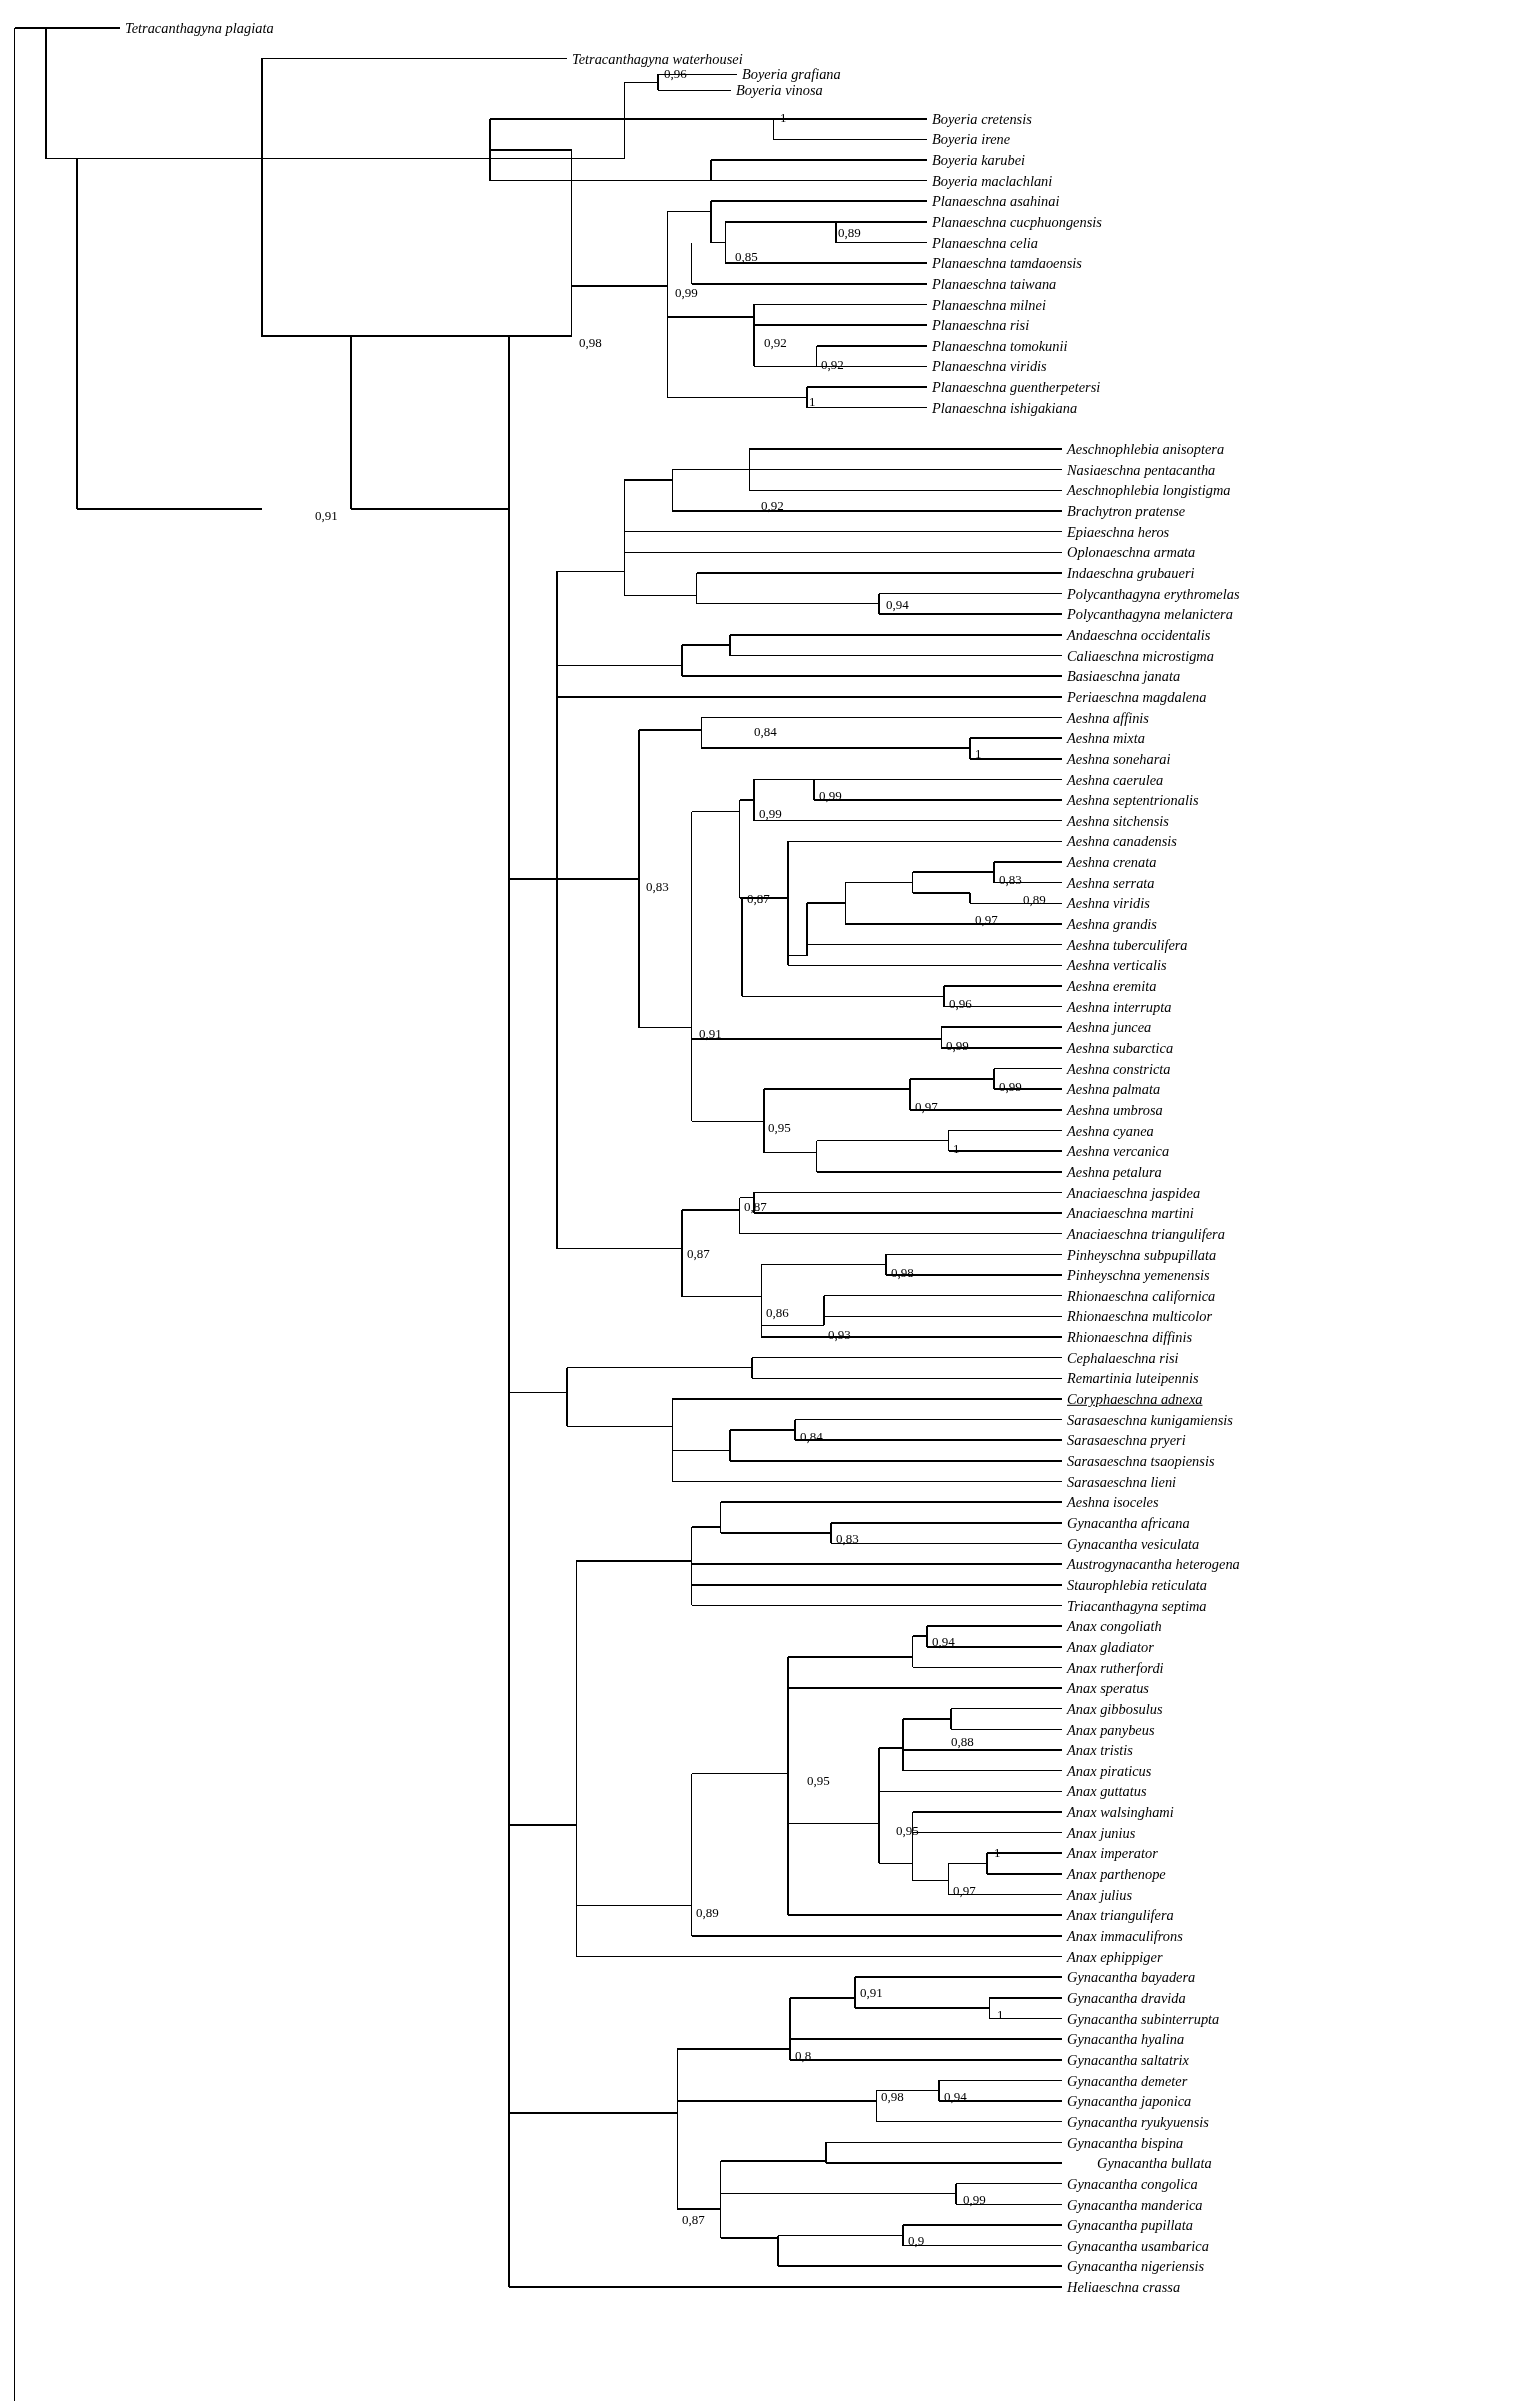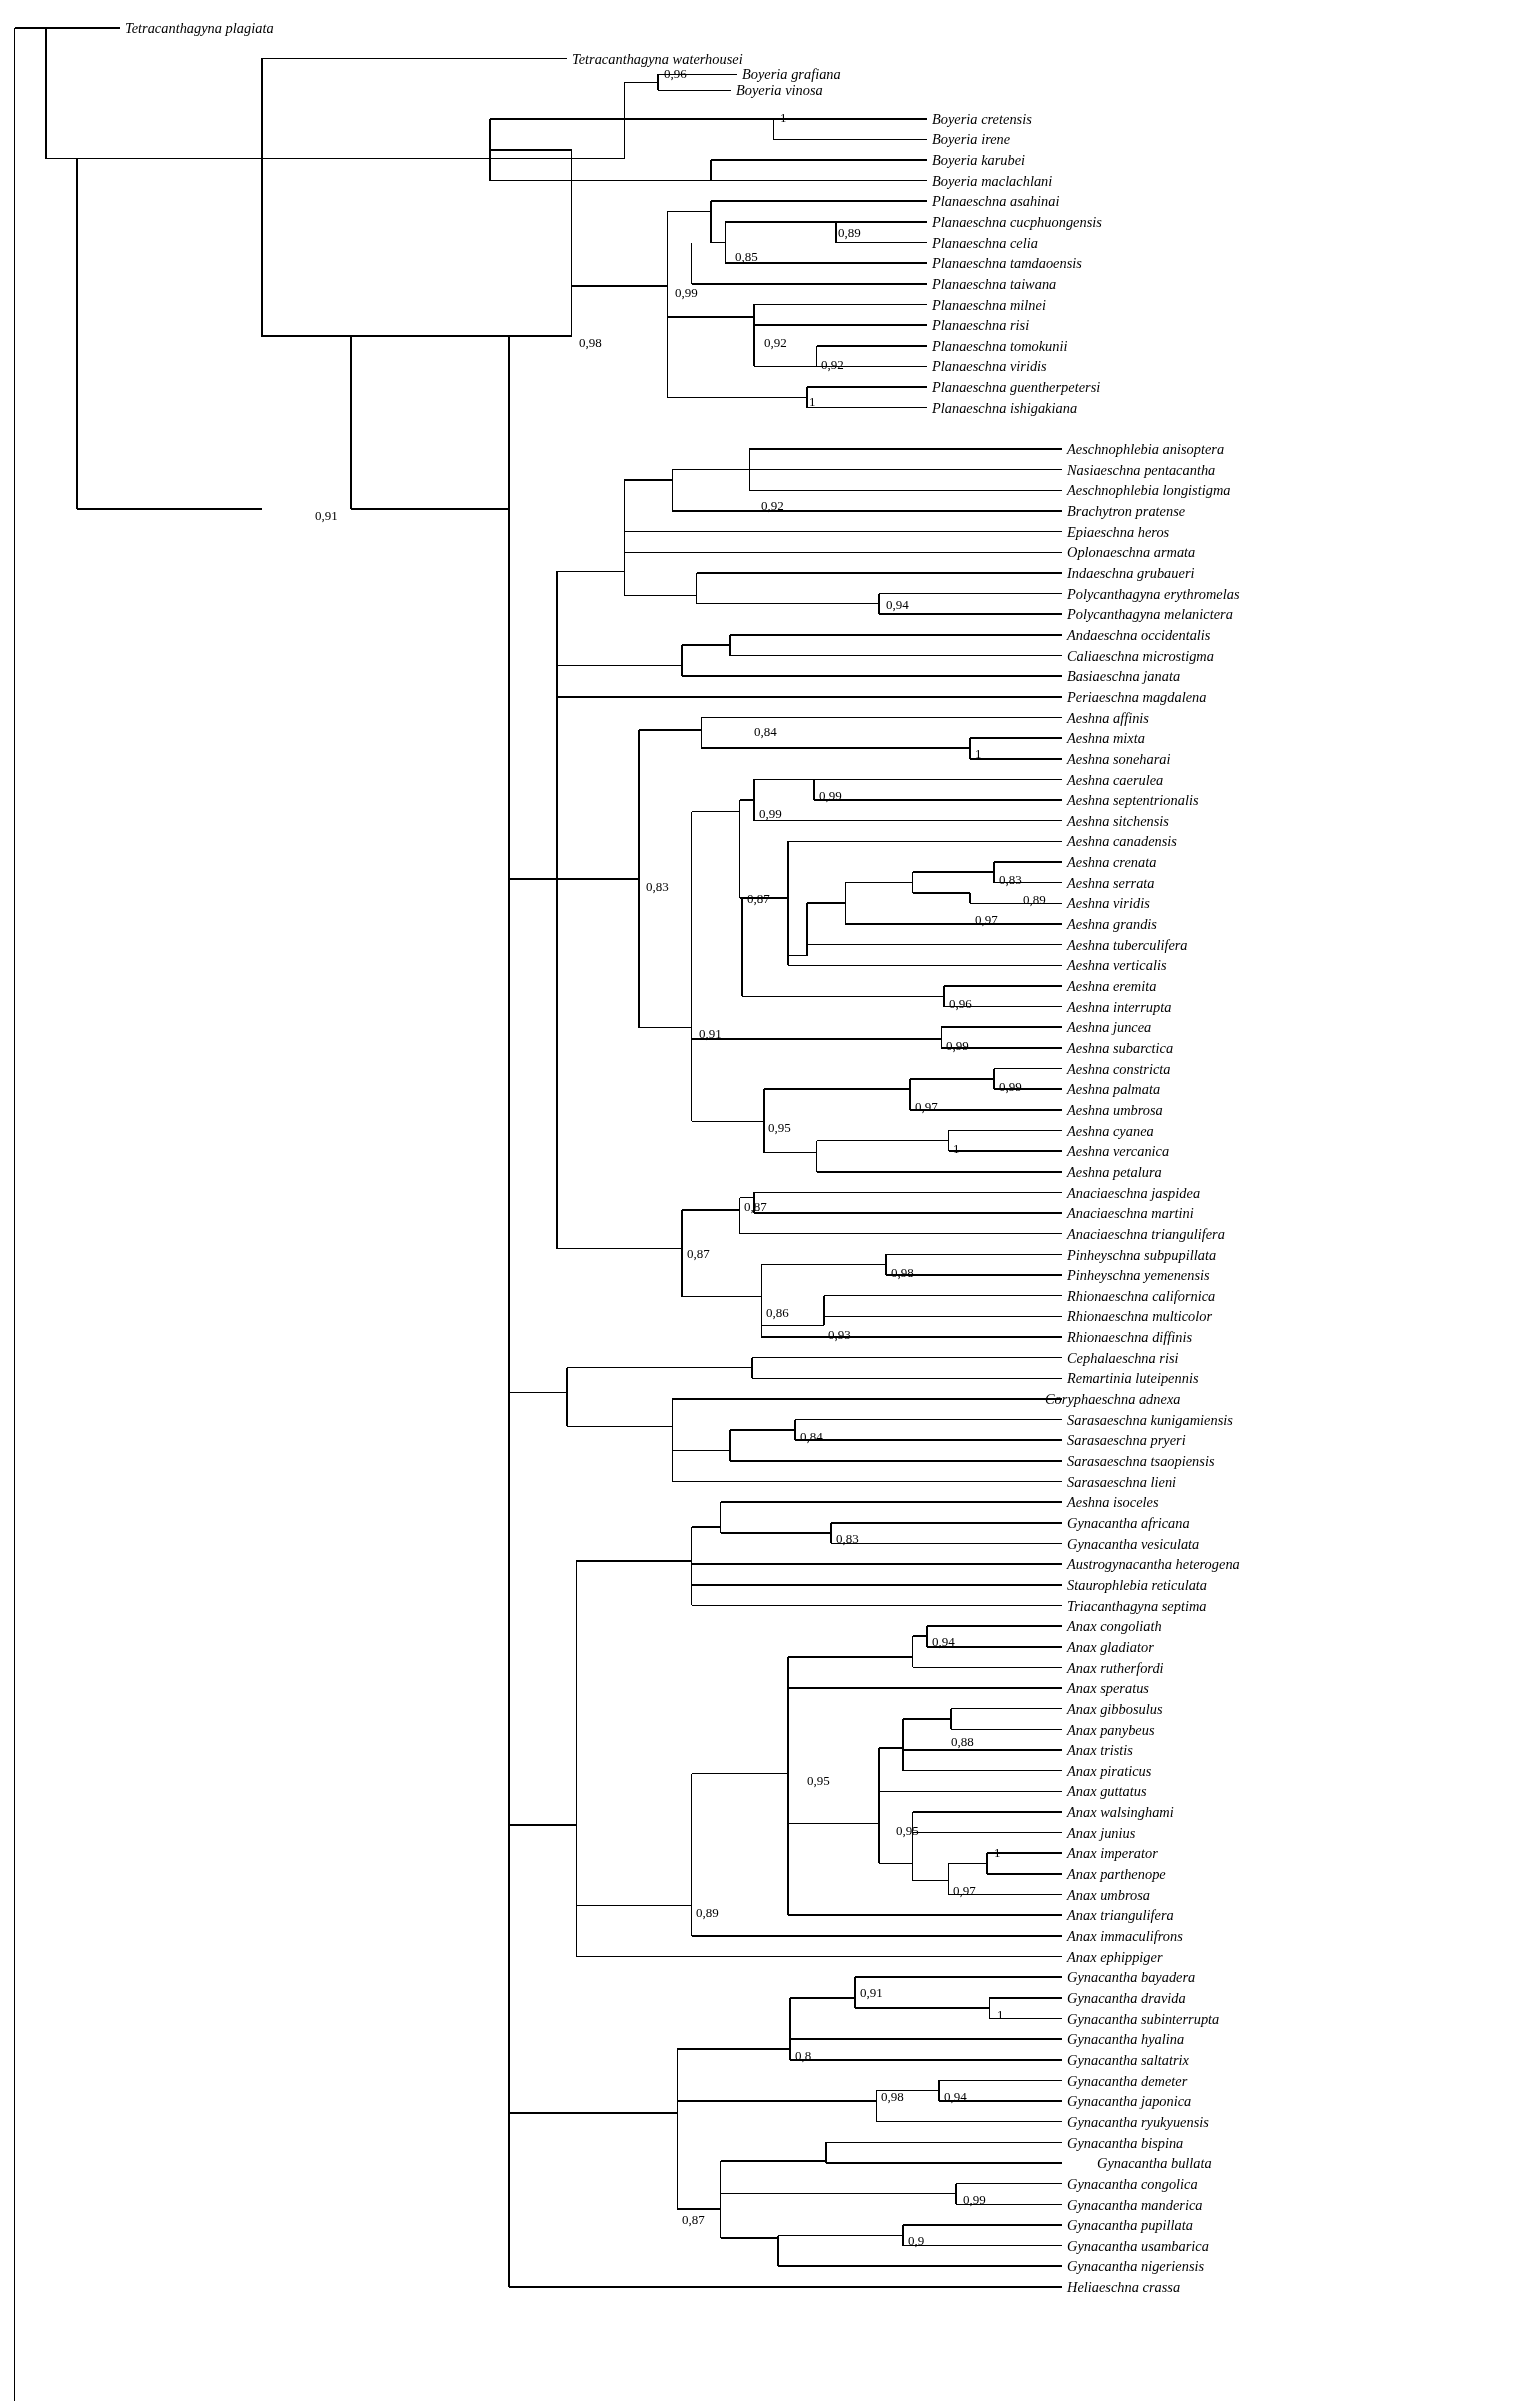--- a/index.html
+++ b/index.html
@@ -535,21 +535,21 @@
       <div class="taxon-label" style="left: 1067px; top: 1193px;">Anaciaeschna jaspidea</div>
       <div class="taxon-label" style="left: 1067px; top: 1213px;">Anaciaeschna martini</div>
       <div class="taxon-label" style="left: 1067px; top: 1234px;">Anaciaeschna triangulifera</div>
       <div class="taxon-label" style="left: 1067px; top: 1255px;">Pinheyschna subpupillata</div>
       <div class="taxon-label" style="left: 1067px; top: 1275px;">Pinheyschna yemenensis</div>
       <div class="taxon-label" style="left: 1067px; top: 1296px;">Rhionaeschna californica</div>
       <div class="taxon-label" style="left: 1067px; top: 1316px;">Rhionaeschna multicolor</div>
       <div class="taxon-label" style="left: 1067px; top: 1337px;">Rhionaeschna diffinis</div>
       <div class="taxon-label" style="left: 1067px; top: 1358px;">Cephalaeschna risi</div>
       <div class="taxon-label" style="left: 1067px; top: 1378px;">Remartinia luteipennis</div>
-      <div class="taxon-label" style="left: 1045px; top: 1399px;">Coryphaeschna adnexa</div>
+      <div class="taxon-label" style="left: 1067px; top: 1399px; text-decoration: underline;">Coryphaeschna adnexa</div>
       <div class="taxon-label" style="left: 1067px; top: 1420px;">Sarasaeschna kunigamiensis</div>
       <div class="taxon-label" style="left: 1067px; top: 1440px;">Sarasaeschna pryeri</div>
       <div class="taxon-label" style="left: 1067px; top: 1461px;">Sarasaeschna tsaopiensis</div>
       <div class="taxon-label" style="left: 1067px; top: 1482px;">Sarasaeschna lieni</div>
       <div class="taxon-label" style="left: 1067px; top: 1502px;">Aeshna isoceles</div>
       <div class="taxon-label" style="left: 1067px; top: 1523px;">Gynacantha africana</div>
       <div class="taxon-label" style="left: 1067px; top: 1544px;">Gynacantha vesiculata</div>
       <div class="taxon-label" style="left: 1067px; top: 1564px;">Austrogynacantha heterogena</div>
       <div class="taxon-label" style="left: 1067px; top: 1585px;">Staurophlebia reticulata</div>
       <div class="taxon-label" style="left: 1067px; top: 1606px;">Triacanthagyna septima</div>
@@ -559,21 +559,21 @@
       <div class="taxon-label" style="left: 1067px; top: 1688px;">Anax speratus</div>
       <div class="taxon-label" style="left: 1067px; top: 1709px;">Anax gibbosulus</div>
       <div class="taxon-label" style="left: 1067px; top: 1730px;">Anax panybeus</div>
       <div class="taxon-label" style="left: 1067px; top: 1750px;">Anax tristis</div>
       <div class="taxon-label" style="left: 1067px; top: 1771px;">Anax piraticus</div>
       <div class="taxon-label" style="left: 1067px; top: 1791px;">Anax guttatus</div>
       <div class="taxon-label" style="left: 1067px; top: 1812px;">Anax walsinghami</div>
       <div class="taxon-label" style="left: 1067px; top: 1833px;">Anax junius</div>
       <div class="taxon-label" style="left: 1067px; top: 1853px;">Anax imperator</div>
       <div class="taxon-label" style="left: 1067px; top: 1874px;">Anax parthenope</div>
-      <div class="taxon-label" style="left: 1067px; top: 1895px;">Anax umbrosa</div>
+      <div class="taxon-label" style="left: 1067px; top: 1895px;">Anax julius</div>
       <div class="taxon-label" style="left: 1067px; top: 1915px;">Anax triangulifera</div>
       <div class="taxon-label" style="left: 1067px; top: 1936px;">Anax immaculifrons</div>
       <div class="taxon-label" style="left: 1067px; top: 1957px;">Anax ephippiger</div>
       <div class="taxon-label" style="left: 1067px; top: 1977px;">Gynacantha bayadera</div>
       <div class="taxon-label" style="left: 1067px; top: 1998px;">Gynacantha dravida</div>
       <div class="taxon-label" style="left: 1067px; top: 2019px;">Gynacantha subinterrupta</div>
       <div class="taxon-label" style="left: 1067px; top: 2039px;">Gynacantha hyalina</div>
       <div class="taxon-label" style="left: 1067px; top: 2060px;">Gynacantha saltatrix</div>
       <div class="taxon-label" style="left: 1067px; top: 2081px;">Gynacantha demeter</div>
       <div class="taxon-label" style="left: 1067px; top: 2101px;">Gynacantha japonica</div>

